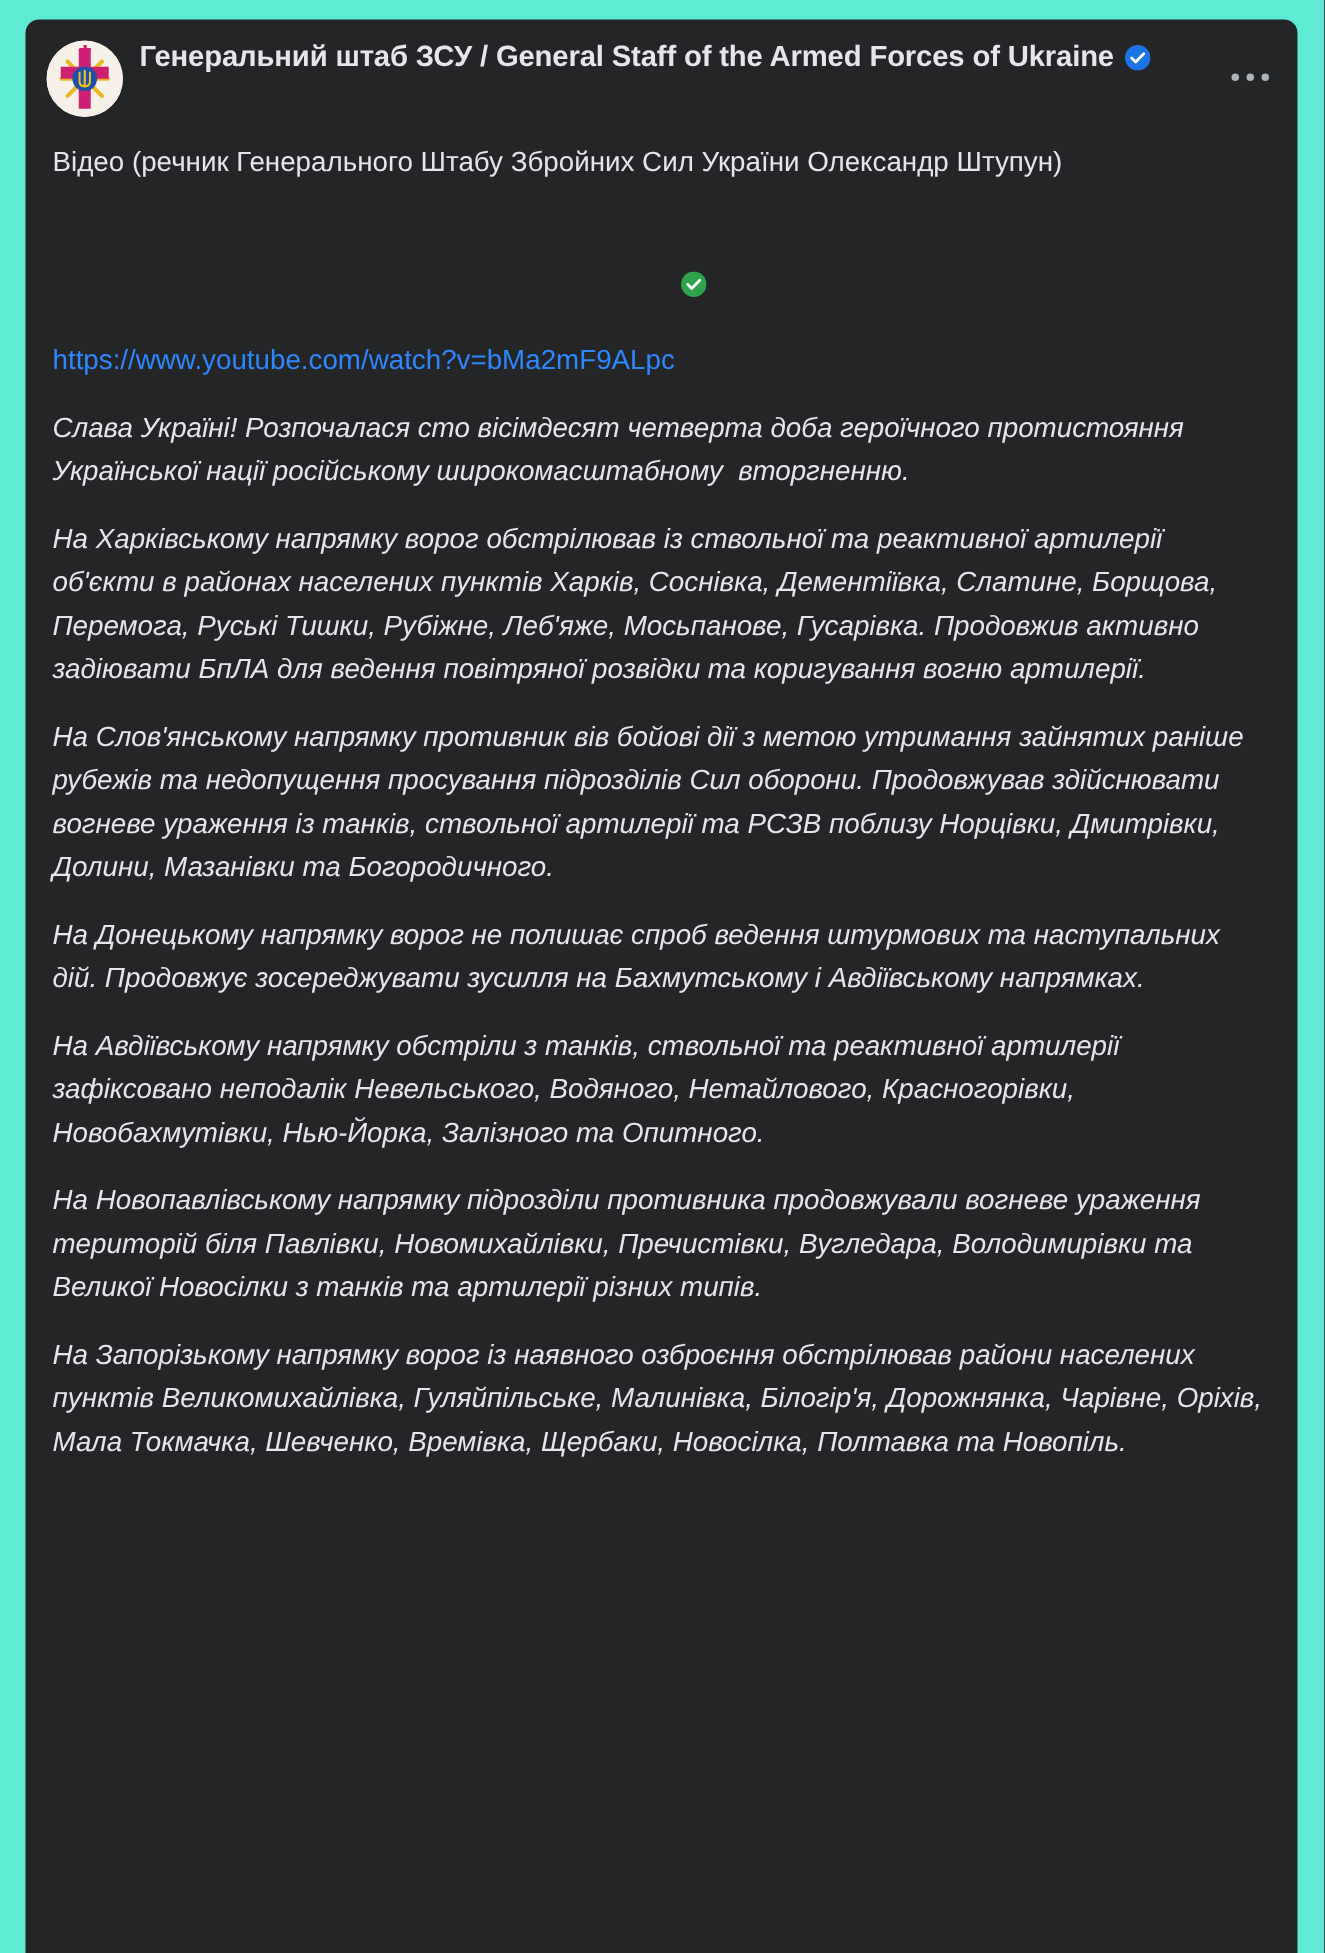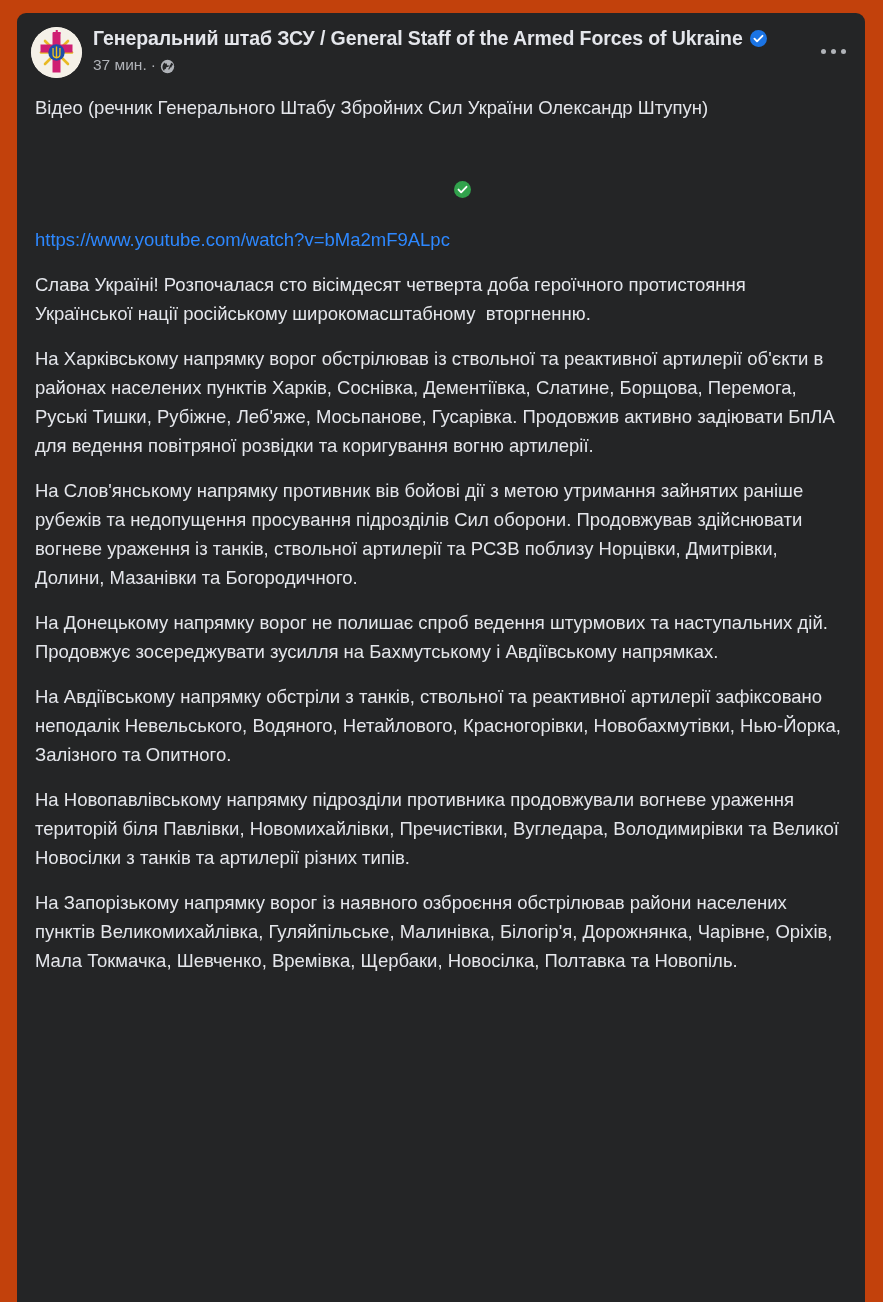--- a/index.html
+++ b/index.html
@@ -13,21 +13,21 @@
     height: 1302px;
     overflow: hidden;
     font-family: "Liberation Sans", "DejaVu Sans", sans-serif;
     -webkit-font-smoothing: antialiased;
   }
 
   .page {
     position: relative;
     width: 883px;
     height: 1302px;
-    background: #c2410c;
+    background: #5eead4;
   }
 
   
   .post-card {
     position: absolute;
     left: 17px;
     top: 13px;
     width: 848px;
     min-height: 1289px;
     background: #242526;
@@ -140,21 +140,21 @@
     box-sizing: border-box;
   }
 
   .para {
     margin: 0;
     padding: 0;
     white-space: pre-wrap;
     word-wrap: break-word;
   }
   .para + .para { margin-top: 1px; }
-  .para.gap { margin-top: 16px; }
+  .para.gap { margin-top: 16px; font-style: italic; }
 
   .post-link {
     color: #2d88ff;
     text-decoration: none;
   }
 
   .green-check {
     display: inline-block;
     width: 17px;
     height: 17px;
@@ -204,31 +204,20 @@
         <div class="page-name-row">
           <span class="page-name">Генеральний штаб ЗСУ / General Staff of the Armed Forces of Ukraine</span>
           <span class="verified-badge">
             <svg viewBox="0 0 20 20" xmlns="http://www.w3.org/2000/svg">
               <circle cx="10" cy="10" r="10" fill="#1b74e4"></circle>
               <path d="M5.2 10.2l3.1 3.1 6.4-6.4" stroke="#ffffff" stroke-width="2.2" fill="none" stroke-linecap="round" stroke-linejoin="round"></path>
             </svg>
           </span>
         </div>
 
-        <div class="meta-row">
-          <span>37 мин.</span>
-          <span class="meta-dot">·</span>
-          <span class="globe-icon">
-            <svg viewBox="0 0 16 16" xmlns="http://www.w3.org/2000/svg">
-              <circle cx="8" cy="8" r="7.1" fill="#b0b3b8"></circle>
-              <path fill="#242526" d="M4.6 3.2c.6.5.3 1.3.9 1.6.7.4 1.3-.2 1.8.3.4.4-.2 1.1.2 1.5.5.5 1.4-.1 1.8.4.3.4 0 1-.4 1.3-.6.4-1.4.1-2 .5-.5.4-.3 1.2-.7 1.7-.4.5-1.2.4-1.6.9-.3.4-.2 1 .1 1.4-1.3-1-2.1-2.6-2.1-4.4 0-2 1-3.8 2.5-4.8z"></path>
-              <path fill="#242526" d="M11.6 4.1c.5.4 1 .5 1.5.3.5.7.8 1.5 1 2.4-.5-.2-1.1-.1-1.4.3-.4.5-.1 1.2-.5 1.6-.4.4-1.1.1-1.5.5-.5.5-.1 1.4-.6 1.8-.4.3-1 .1-1.4-.2.2-.8.9-1.3 1.2-2 .3-.7.1-1.5.5-2.1.3-.6 1-.8 1.2-1.5z"></path>
-            </svg>
-          </span>
-        </div>
       </div>
 
       <div class="menu-dots">
         <i></i>
         <i></i>
         <i></i>
       </div>
     </div>
 
     <div class="post-body">

